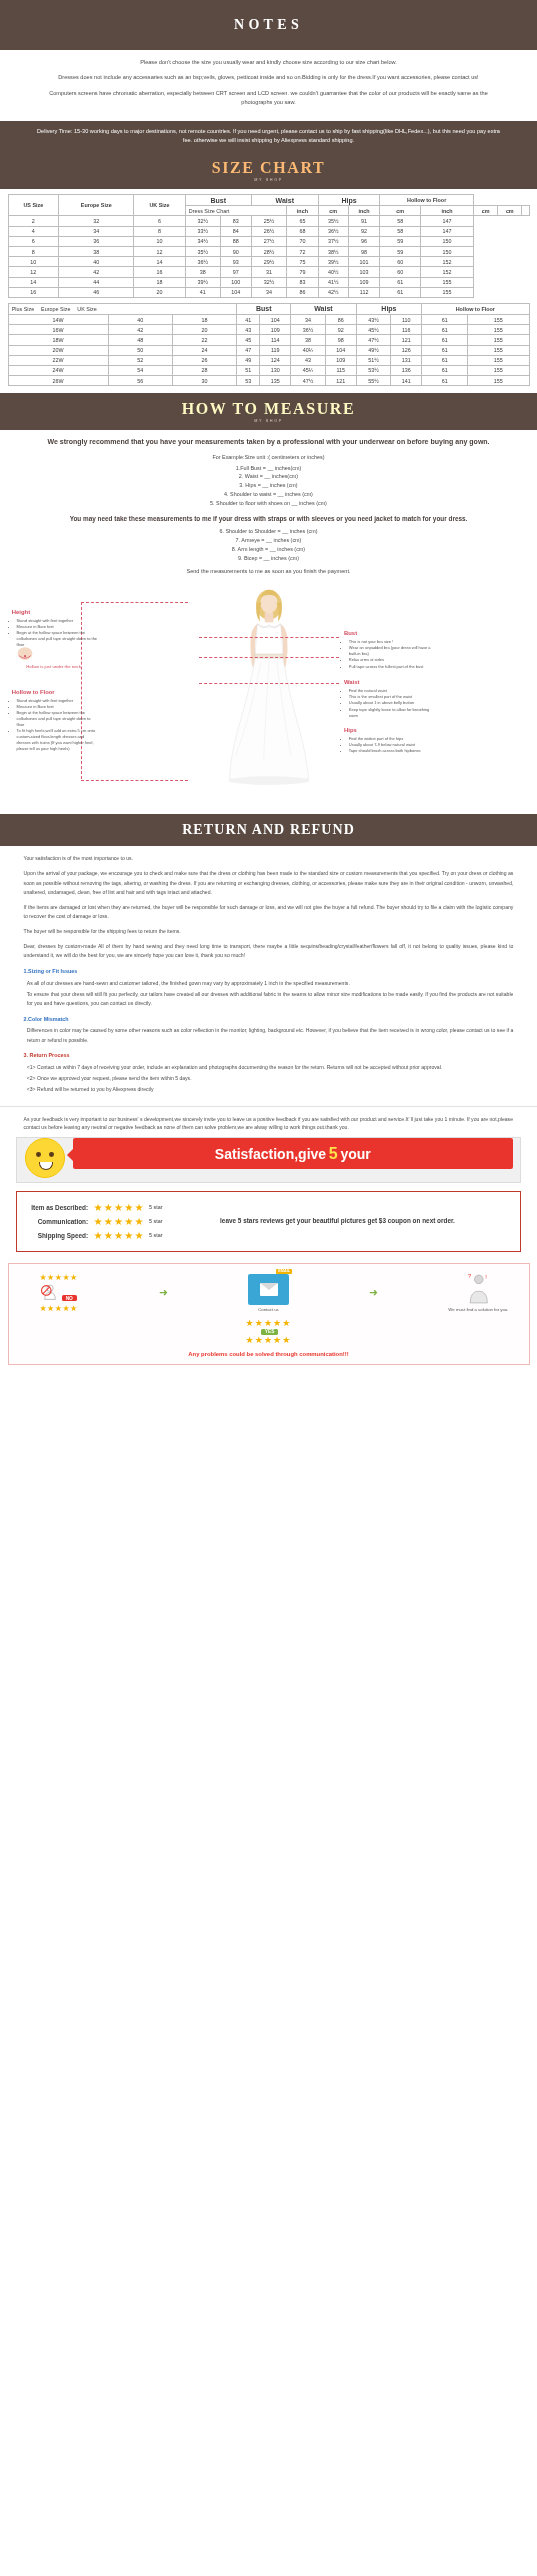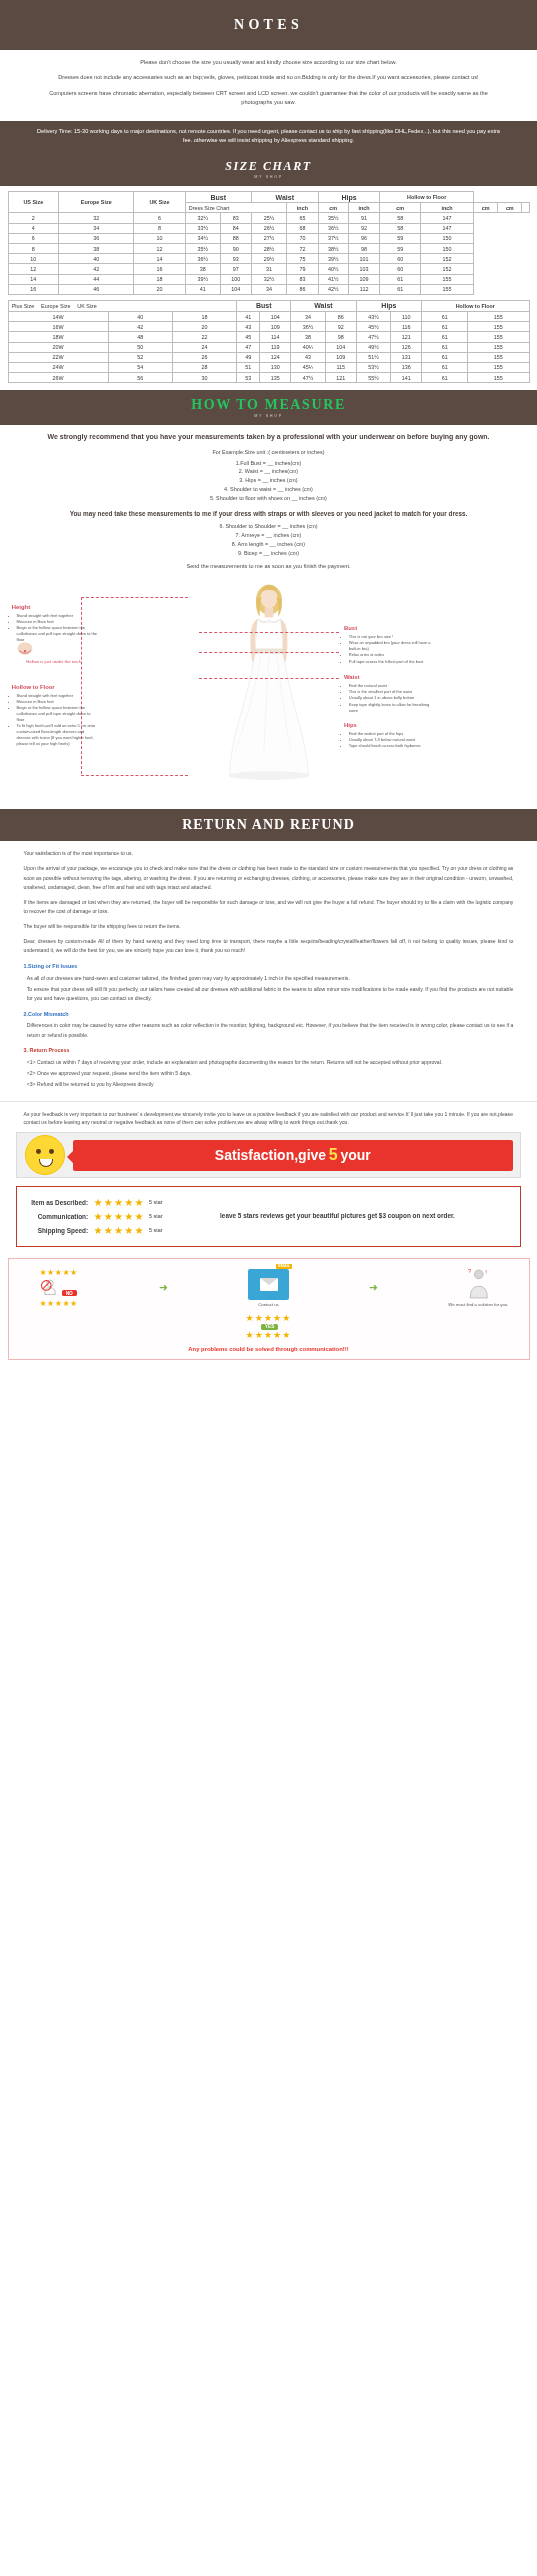--- a/index.html
+++ b/index.html
@@ -46,25 +46,24 @@
   }
 
   
   .size-chart-head{
     background:#5a4a42;
     padding:7.5px 0 6.4px 0;
     text-align:center;
   }
   .size-chart-head .ttl{
     font-family:"Liberation Serif", serif;
-    font-size:12px;
+    font-size:16px;
     letter-spacing:1.6px;
-    color:#ffffff;
+    color:#fdba74;
     font-weight:bold;
-    font-style:italic;
   }
   .size-chart-head .myshop{
     font-size:3.8px;
     letter-spacing:1.6px;
     color:#d9cdc4;
     margin-top:1.1px;
   }
   .chart-wrap{ padding:5.4px 7.5px 6.4px 7.5px; background:#ffffff; }
   table.sz{
     width:100%;
@@ -87,23 +86,23 @@
   .sz-gap{ height:4.8px; }
 
   
   .htm-head{
     background:#5a4a42;
     padding:7.5px 0 6.4px 0;
     text-align:center;
   }
   .htm-head .ttl{
     font-family:"Liberation Serif", serif;
-    font-size:14px;
+    font-size:16px;
     letter-spacing:1.6px;
-    color:#22c55e;
+    color:#fef9c3;
     font-weight:bold;
   }
   .htm-head .myshop{
     font-size:3.8px; letter-spacing:1.6px; color:#d9cdc4; margin-top:1.1px;
   }
   .htm-body{ padding:7.5px 21.5px 3.2px 21.5px; text-align:center; }
   .htm-lead{
     font-size:7px;
     font-weight:bold;
     color:#4a3f3a;
@@ -182,21 +181,20 @@
   
   .fb-wrap{ padding:5.4px 16px 5.4px 16px; }
   .fb-intro{
     font-size:5.1px; color:#4c4c4c; line-height:1.7; padding:2.1px 7.5px 5.4px 7.5px;
   }
   .star-banner{
     background:#f0f0f0;
     border:0.5px solid #dcdcdc;
     height:46px;
     display:flex;
-    align-items:center;
     padding:0 7.5px;
     margin-bottom:7.5px;
   }
   .emoji{
     width:40px; height:40px; border-radius:50%;
     background:#fdd835;
     position:relative;
     flex:0 0 auto;
     border:1.1px solid #f5c400;
   }

